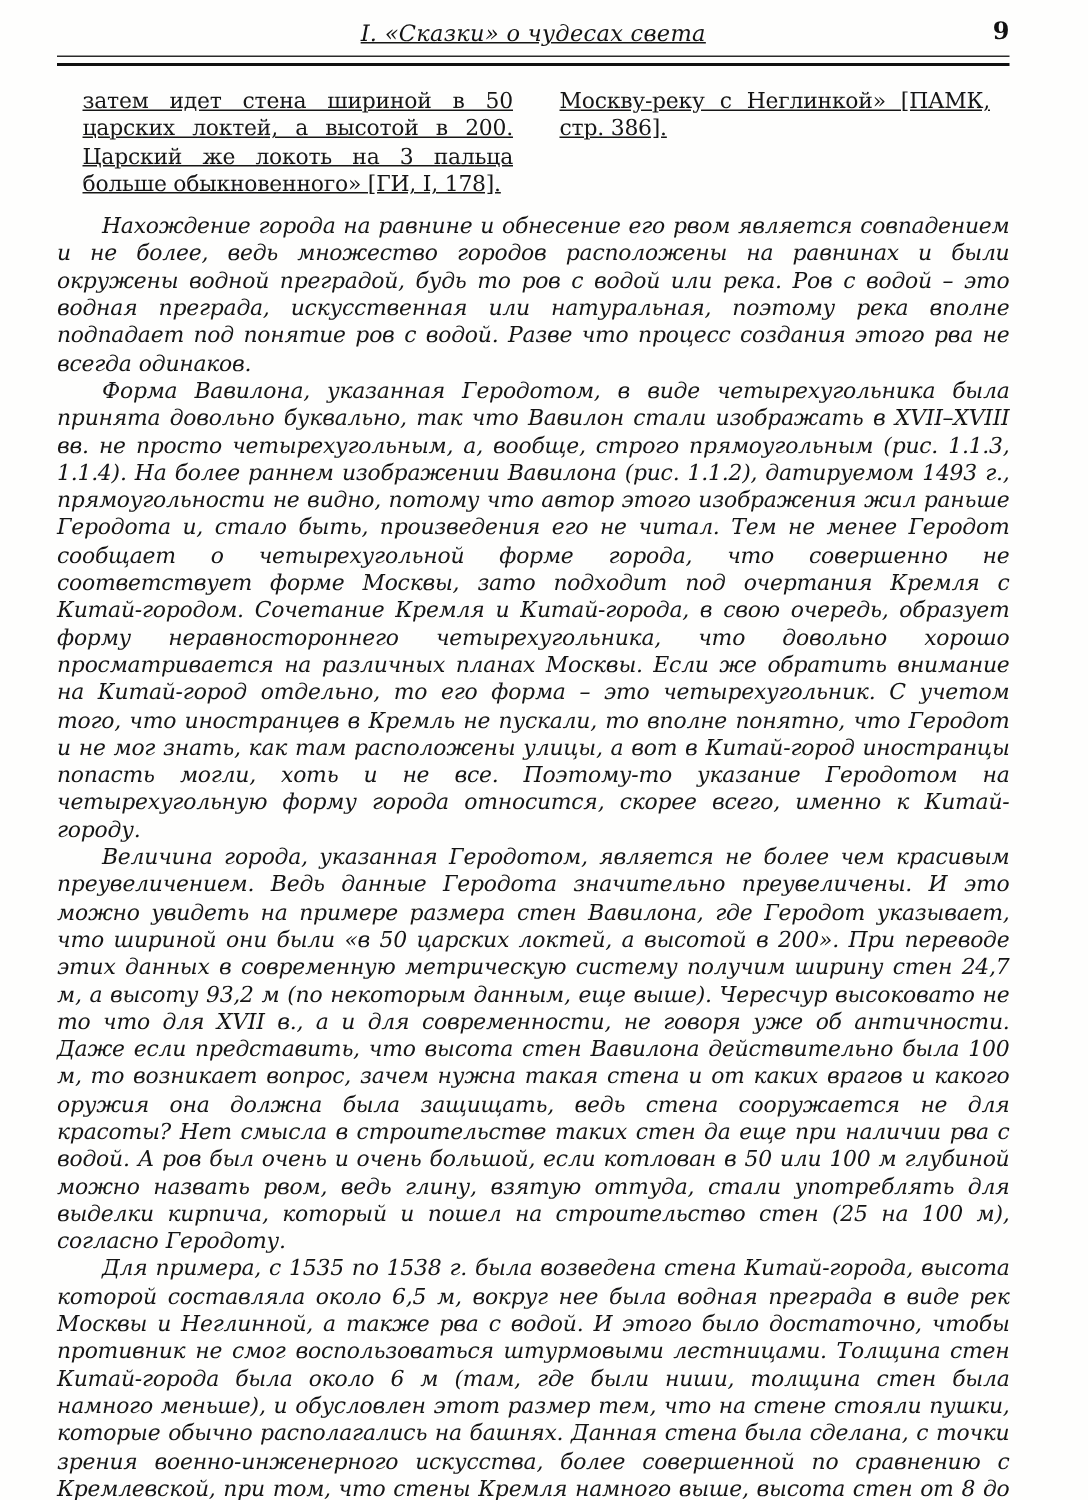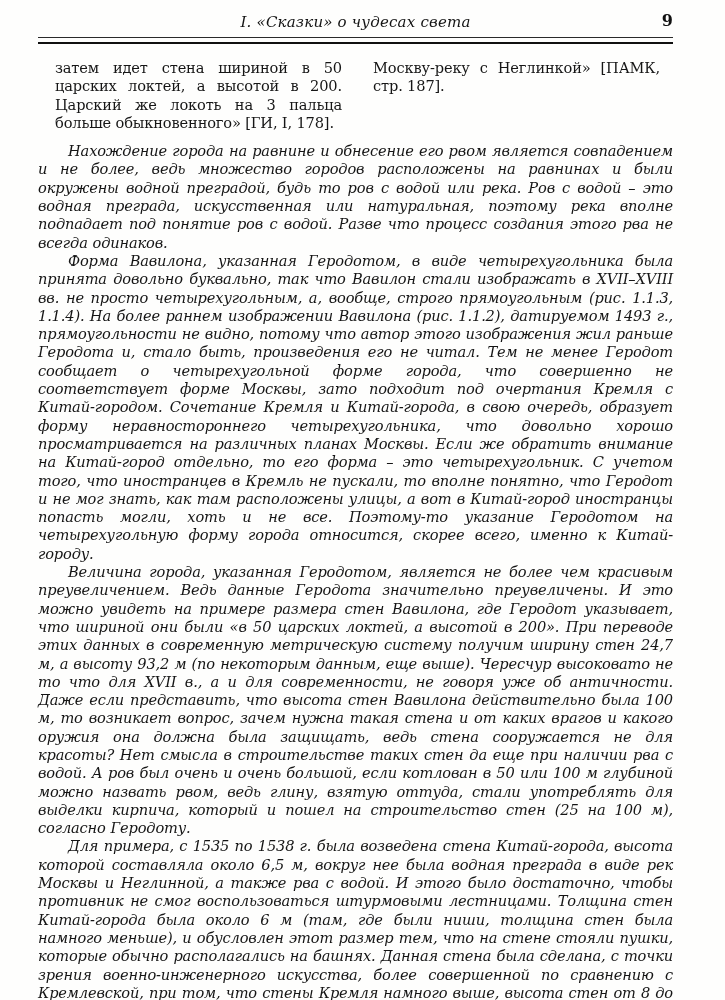--- a/index.html
+++ b/index.html
@@ -22,20 +22,21 @@
   .content {
     margin-left: 38px;
     margin-right: 52px; 
   }
 
   
   .running-head {
     position: relative;
     padding-top: 13px;
     height: 22px;
+    text-decoration: underline;
   }
   .head-title {
     display: block;
     text-align: center;
     font-style: italic;
     font-size: 15px;
     letter-spacing: 0.2px;
     color: #141414;
   }
   .page-num {
@@ -61,20 +62,21 @@
     margin: 15px 13px 0 17px;
   }
   .quote-columns p {
     flex: 1 1 0;
     margin: 0;
     font-size: 14.6px;
     line-height: 18.3px;
     text-align: justify;
     letter-spacing: -0.15px;
     hyphens: none;
+    text-decoration: underline;
   }
 
   
   .body-text {
     margin-top: 10px;
   }
   .body-text p {
     margin: 0;
     font-size: 14.6px;
     line-height: 18.3px;
@@ -96,21 +98,21 @@
     <header>
       <div class="running-head">
         <span class="head-title">I. «Сказки» о чудесах света</span>
         <span class="page-num">9</span>
       </div>
       <div class="head-rule"></div>
     </header>
 
     <section class="quote-columns">
       <p>затем идет стена шириной в 50 царских локтей, а высотой в 200. Царский же локоть на 3 пальца больше обыкновенного» [ГИ, I, 178].</p>
-      <p>Москву-реку с Неглинкой» [ПАМК, стр. 187].</p>
+      <p>Москву-реку с Неглинкой» [ПАМК, стр. 386].</p>
     </section>
 
     <section class="body-text">
       <p>Нахождение города на равнине и обнесение его рвом является совпадением и не более, ведь множество городов расположены на равнинах и были окружены водной преградой, будь то ров с водой или река. Ров с водой – это водная преграда, искусственная или натуральная, поэтому река вполне подпадает под понятие ров с водой. Разве что процесс создания этого рва не всегда одинаков.</p>
       <p>Форма Вавилона, указанная Геродотом, в виде четырехугольника была принята довольно буквально, так что Вавилон стали изображать в XVII–XVIII вв. не просто четырехугольным, а, вообще, строго прямоугольным (рис. 1.1.3, 1.1.4). На более раннем изображении Вавилона (рис. 1.1.2), датируемом 1493 г., прямоугольности не видно, потому что автор этого изображения жил раньше Геродота и, стало быть, произведения его не читал. Тем не менее Геродот сообщает о четырехугольной форме города, что совершенно не соответствует форме Москвы, зато подходит под очертания Кремля с Китай-городом. Сочетание Кремля и Китай-города, в свою очередь, образует форму неравностороннего четырехугольника, что довольно хорошо просматривается на различных планах Москвы. Если же обратить внимание на Китай-город отдельно, то его форма – это четырехугольник. С учетом того, что иностранцев в Кремль не пускали, то вполне понятно, что Геродот и не мог знать, как там расположены улицы, а вот в Китай-город иностранцы попасть могли, хоть и не все. Поэтому-то указание Геродотом на четырехугольную форму города относится, скорее всего, именно к Китай-городу.</p>
       <p>Величина города, указанная Геродотом, является не более чем красивым преувеличением. Ведь данные Геродота значительно преувеличены. И это можно увидеть на примере размера стен Вавилона, где Геродот указывает, что шириной они были «в 50 царских локтей, а высотой в 200». При переводе этих данных в современную метрическую систему получим ширину стен 24,7 м, а высоту 93,2 м (по некоторым данным, еще выше). Чересчур высоковато не то что для XVII в., а и для современности, не говоря уже об античности. Даже если представить, что высота стен Вавилона действительно была 100 м, то возникает вопрос, зачем нужна такая стена и от каких врагов и какого оружия она должна была защищать, ведь стена сооружается не для красоты? Нет смысла в строительстве таких стен да еще при наличии рва с водой. А ров был очень и очень большой, если котлован в 50 или 100 м глубиной можно назвать рвом, ведь глину, взятую оттуда, стали употреблять для выделки кирпича, который и пошел на строительство стен (25 на 100 м), согласно Геродоту.</p>
       <p>Для примера, с 1535 по 1538 г. была возведена стена Китай-города, высота которой составляла около 6,5 м, вокруг нее была водная преграда в виде рек Москвы и Неглинной, а также рва с водой. И этого было достаточно, чтобы противник не смог воспользоваться штурмовыми лестницами. Толщина стен Китай-города была около 6 м (там, где были ниши, толщина стен была намного меньше), и обусловлен этот размер тем, что на стене стояли пушки,  которые обычно располагались на башнях. Данная стена была сделана, с точки зрения военно-инженерного искусства, более совершенной по сравнению с Кремлевской, при том, что стены Кремля намного выше, высота стен от 8 до 19 м, толщина – от 3,5 до 6,5 м.</p>
     </section>
 
   </div>

